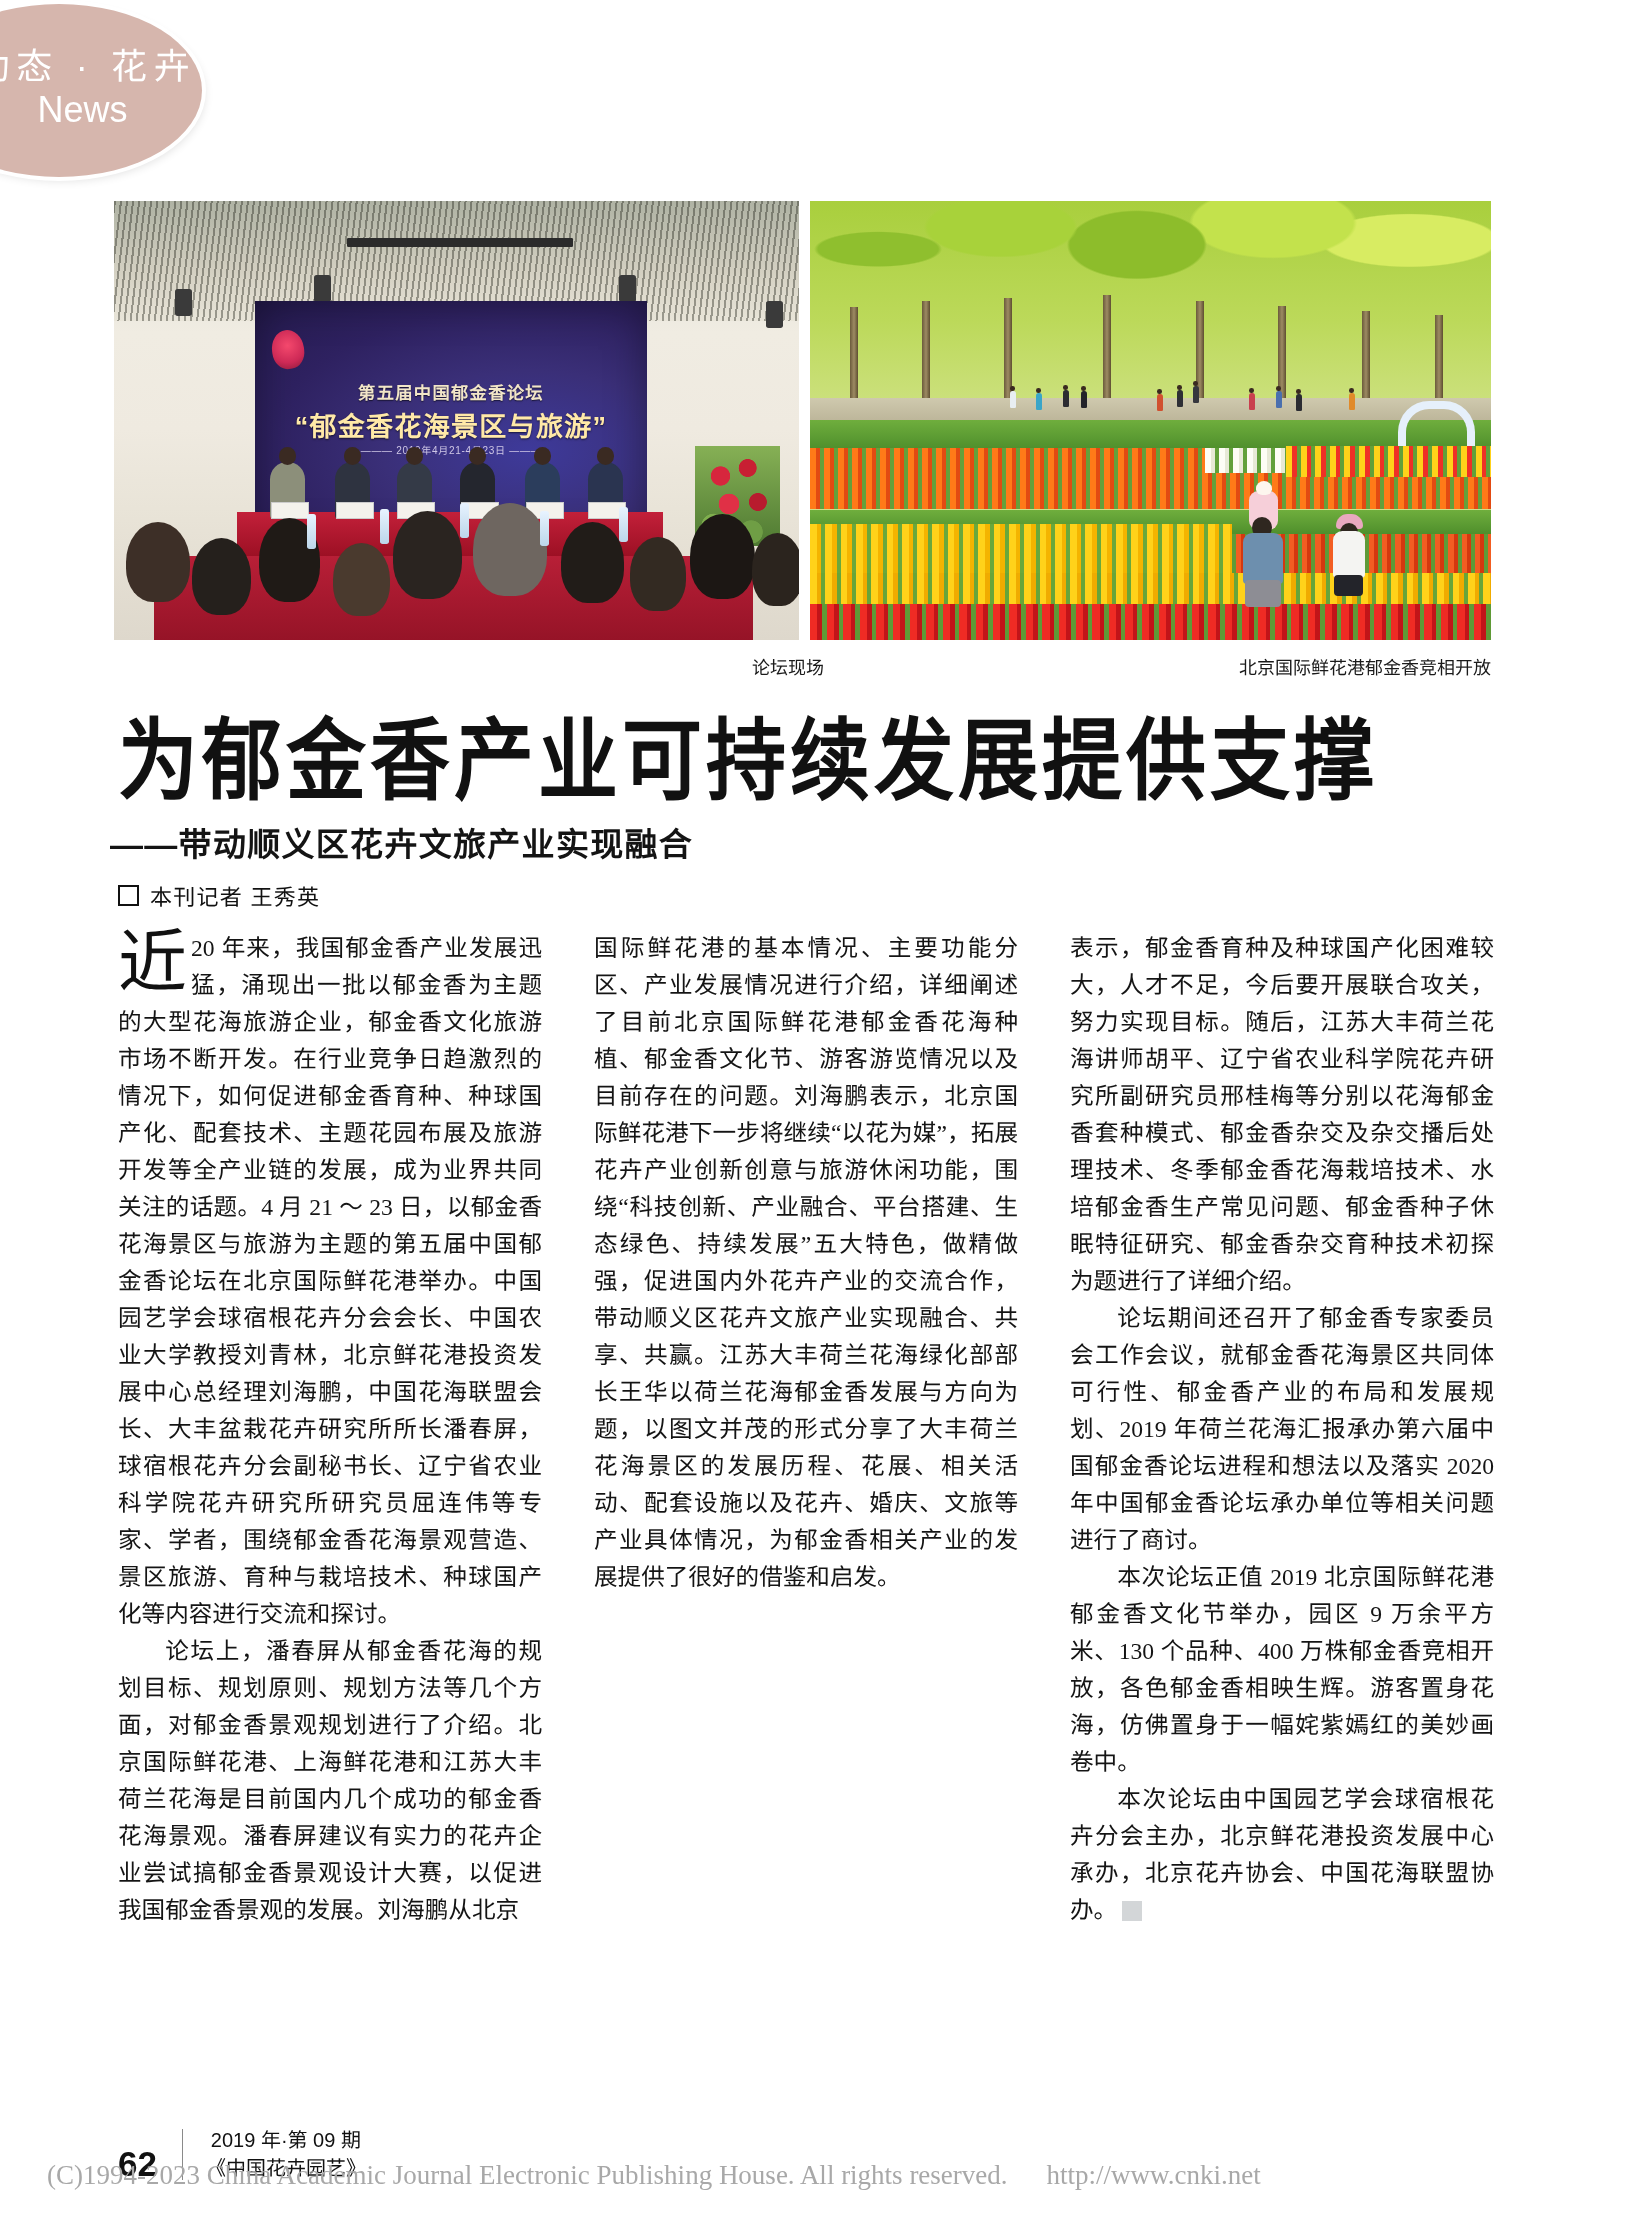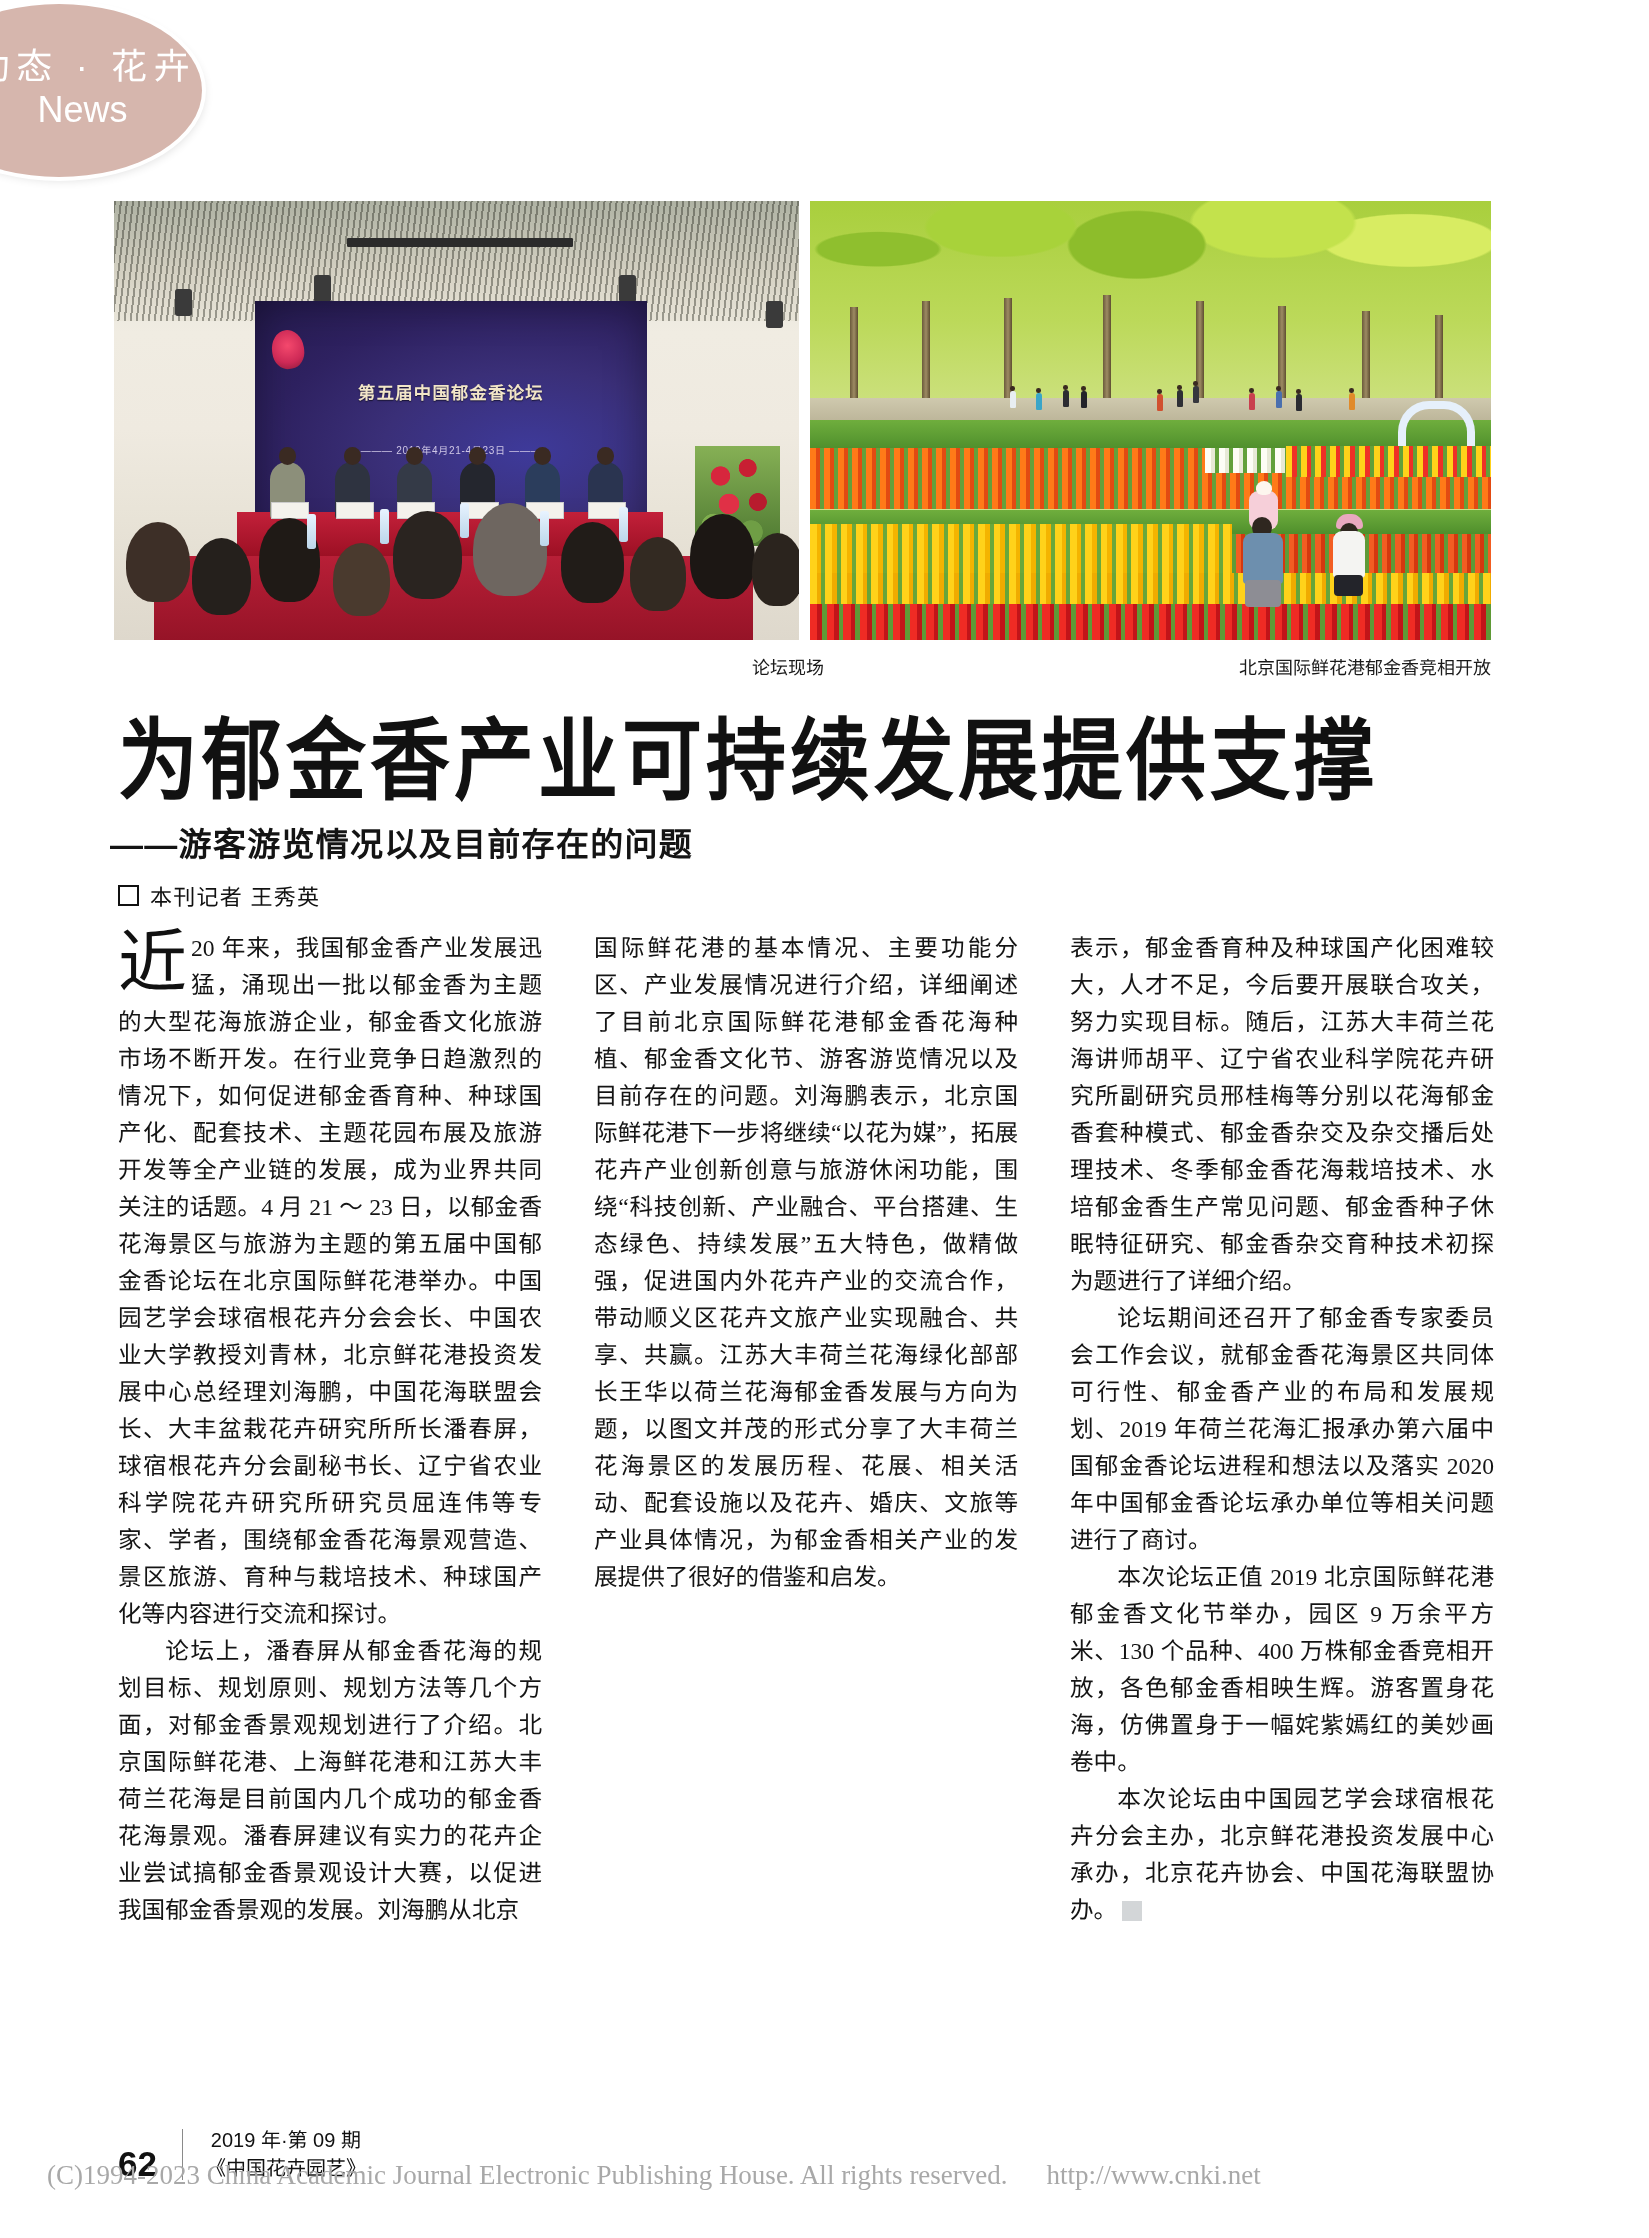--- a/index.html
+++ b/index.html
@@ -370,20 +370,21 @@
       <div class="hall">
         <div class="hall-ceiling"></div>
         <div class="hall-spot a"></div>
         <div class="hall-spot b"></div>
         <div class="hall-spot c"></div>
         <div class="hall-spot d"></div>
 
         <div class="backdrop">
           <div class="backdrop-logo"></div>
           <div class="backdrop-t1">第五届中国郁金香论坛</div>
+          <div class="backdrop-t2">“郁金香花海景区与旅游”</div>
           <div class="backdrop-t3">——— 2019年4月21-4月23日 ———</div>
         </div>
 
         <div class="stage-floor"></div>
         <div class="stage-table"></div>
 
         <div class="panelist" style="left:156px;background:#8c8f7a;"></div>
         <div class="panelist" style="left:221px;background:#2e3340;"></div>
         <div class="panelist" style="left:283px;background:#343a47;"></div>
         <div class="panelist" style="left:346px;background:#24262e;"></div>
@@ -476,21 +477,21 @@
       </div>
     </div>
   </div>
 
   <div class="captions">
     <div class="cap-left">论坛现场</div>
     <div class="cap-right">北京国际鲜花港郁金香竞相开放</div>
   </div>
 
   <div class="headline">为郁金香产业可持续发展提供支撑</div>
-  <div class="subhead">——游客游览情况以及目前存在的问题</div>
+  <div class="subhead">——带动顺义区花卉文旅产业实现融合</div>
   <div class="byline">
     <span class="sq"></span><span>本刊记者  王秀英</span>
   </div>
 
   <div class="columns">
 
     <div class="col">
       <p class="lead"><span class="dropcap">近</span><span>20 年来，我国郁金香产业发展迅猛，涌现出一批以郁金香为主题的大型花海旅游企业，郁金香文化旅游市场不断开发。在行业竞争日趋激烈的情况下，如何促进郁金香育种、种球国产化、配套技术、主题花园布展及旅游开发等全产业链的发展，成为业界共同关注的话题。4 月 21 ～ 23 日，以郁金香花海景区与旅游为主题的第五届中国郁金香论坛在北京国际鲜花港举办。中国园艺学会球宿根花卉分会会长、中国农业大学教授刘青林，北京鲜花港投资发展中心总经理刘海鹏，中国花海联盟会长、大丰盆栽花卉研究所所长潘春屏，球宿根花卉分会副秘书长、辽宁省农业科学院花卉研究所研究员屈连伟等专家、学者，围绕郁金香花海景观营造、景区旅游、育种与栽培技术、种球国产化等内容进行交流和探讨。</span></p>
       <p>论坛上，潘春屏从郁金香花海的规划目标、规划原则、规划方法等几个方面，对郁金香景观规划进行了介绍。北京国际鲜花港、上海鲜花港和江苏大丰荷兰花海是目前国内几个成功的郁金香花海景观。潘春屏建议有实力的花卉企业尝试搞郁金香景观设计大赛，以促进我国郁金香景观的发展。刘海鹏从北京</p>
     </div>

